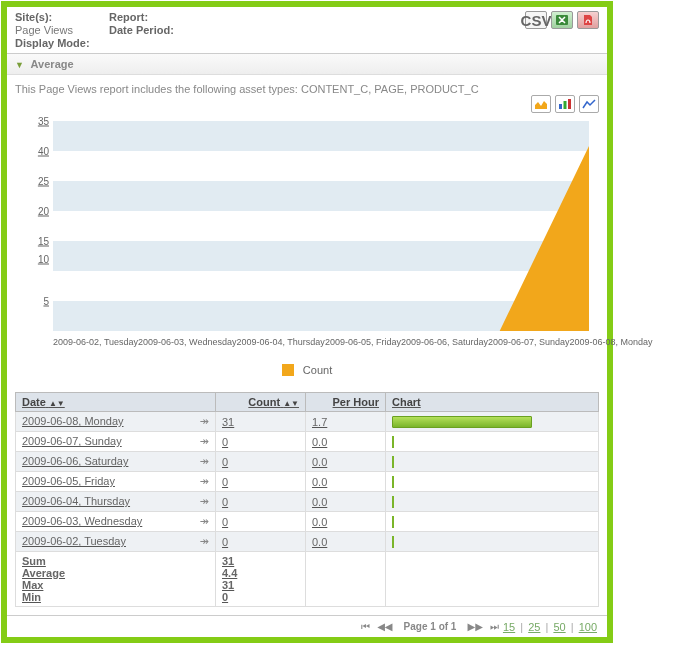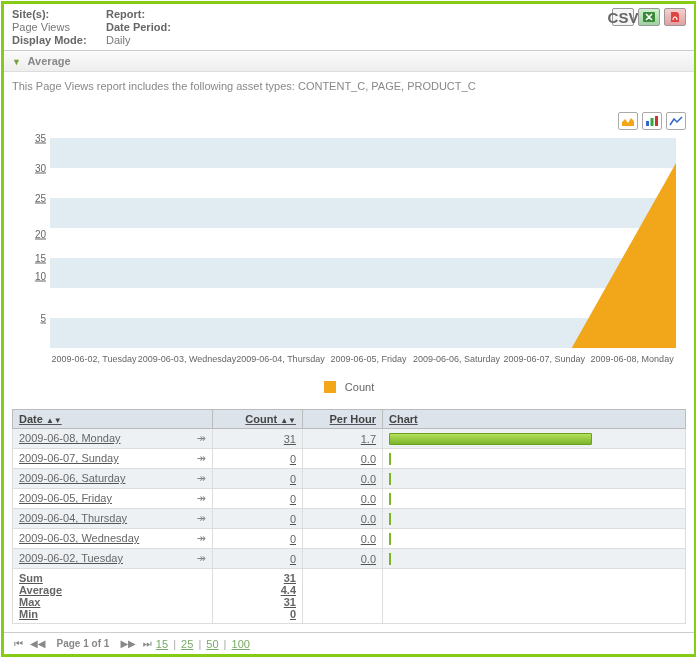--- a/index.html
+++ b/index.html
@@ -1,78 +1,77 @@
 <!DOCTYPE html>
 <html><head>
 <meta charset="utf-8">
 <style>
 * { box-sizing: border-box; margin: 0; padding: 0; }
 body { font-family: Arial, sans-serif; font-size: 11px; color: #555; background: #fff; }
-.page { border: 3px solid #84cc16; width: 696px; margin: 1px; }
+.page { border: 6px solid #84cc16; width: 612px; margin: 1px; }
 .header { display: flex; justify-content: space-between; padding: 4px 8px; border-bottom: 1px solid #ccc; }
 .meta { display: grid; grid-template-columns: 90px 1fr; gap: 1px 4px; }
 .meta dt { font-weight: bold; color: #666; }
 .meta dd { color: #777; }
 .export { display: flex; gap: 4px; align-items: flex-start; }
 .export-btn { width: 22px; height: 18px; border: 1px solid #999; border-radius: 2px; display: flex; align-items: center; justify-content: center; font-size: 15px; cursor: pointer; background: #f5f5f5; }
 .csv-btn { font-weight: bold; color: #666; }
 .xls-btn { background: linear-gradient(#d0f0d0,#a0d0a0); color: #060; font-weight: bold; }
 .pdf-btn { background: linear-gradient(#f5d0d0,#e0a0a0); color: #a00; font-weight: bold; }
 .section-title { background: linear-gradient(#fafafa,#eee); border-bottom: 1px solid #ddd; padding: 4px 8px; font-weight: bold; color: #888; }
 .sect-caret { color: #7a9e3a; margin-right: 4px; font-size: 9px; }
 .content { padding: 8px; }
-.intro { color: #888; margin-bottom: 20px; }
+.intro { color: #888; margin-bottom: 0; }
 .chart-type-row { display: flex; justify-content: flex-end; gap: 4px; margin-bottom: 8px; }
 .ct-btn { width: 20px; height: 18px; border: 1px solid #aaa; border-radius: 2px; display: flex; align-items: center; justify-content: center; cursor: pointer; background: #fff; }
 .ct-area { background: #fff; }
 .ct-area svg, .ct-bar svg, .ct-line svg { width: 14px; height: 12px; }
 .chart-wrap { position: relative; border: none; margin-bottom: 8px; }
 .chart-area { position: relative; height: 210px; margin-left: 38px; margin-right: 10px; border-top: 1px solid transparent; }
 .ylabel { position: absolute; right: 100%; margin-right: 4px; font-size: 10px; color: #666; transform: translateY(50%); text-decoration: underline; }
 .gridband { position: absolute; left: 0; right: 0; background: #e1ebf2; }
 .plot-svg { position: absolute; inset: 0; width: 100%; height: 100%; }
 .xlabels { display: flex; margin-left: 38px; margin-right: 10px; }
 .xlabel { flex: 1; text-align: center; font-size: 9px; color: #666; padding-top: 6px; white-space: nowrap; }
 .legend { text-align: center; margin: 16px 0 12px; }
 .legend-swatch { display: inline-block; width: 12px; height: 12px; vertical-align: middle; margin-right: 6px; }
 .legend-label { color: #666; vertical-align: middle; }
 .data-table { width: 100%; border-collapse: collapse; margin-top: 16px; text-decoration: underline; }
 .data-table th { background: #dde3ea; border: 1px solid #bbb; padding: 3px 6px; text-align: left; color: #444; font-weight: bold; }
 .data-table th.r { text-align: right; }
 .data-table td { border: 1px solid #ddd; padding: 3px 6px; color: #666; }
 .data-table tr.alt td { background: #eef1f4; }
-.data-table td.r { text-align: right; }
+.data-table td.r { }
 .col-date { width: 200px; }
 .col-count { width: 90px; }
 .col-ph { width: 80px; }
 .drill { float: right; color: #888; cursor: pointer; }
 .sort-ind { font-size: 8px; color: #444; }
 .row-chart { height: 12px; background: linear-gradient(#b4e05a,#7ab52a); border: 1px solid #6aa020; border-radius: 1px; }
 .row-chart-tiny { width: 2px; height: 12px; background: #7ab52a; }
 .summary td { border: 1px solid #ddd; }
 .summary-lbl { font-weight: bold; }
-.pager { display: flex; justify-content: flex-start; align-items: center; padding: 4px 8px; border-top: 1px solid #ccc; color: #888; }
+.pager { display: flex; justify-content: flex-end; align-items: center; padding: 4px 8px; border-top: 1px solid #ccc; color: #888; }
 .pager-nav span { cursor: pointer; margin: 0 2px; font-size: 10px; }
 .pager-nav .pg-label { font-weight: bold; margin: 0 6px; }
 .page-sizes a { color: #7a6; text-decoration: underline; cursor: pointer; margin: 0 2px; }
 .page-sizes .sep { color: #aaa; }
 </style>
 </head>
 <body>
 
 <div class="page">
 
   <div class="header">
     <dl class="meta">
       <dt>Site(s):</dt>
       <dt>Report:</dt>
       <dd>Page Views</dd>
       <dt>Date Period:</dt>
       <dt>Display Mode:</dt>
-      <dd>Daily</dd>
     </dl>
     <div class="export">
       <div class="export-btn csv-btn">CSV</div>
       <div class="export-btn xls-btn">
         <svg width="14" height="12" viewBox="0 0 14 12">
             <rect x="1" y="1" width="12" height="10" fill="#3a8a3a" rx="1"></rect>
             <path d="M4 3 L7 6 L4 9 M10 3 L7 6 L10 9" stroke="#fff" stroke-width="1.5" fill="none"></path>
           </svg>
       </div>
       <div class="export-btn pdf-btn">
@@ -112,24 +111,24 @@
       </div>
     </div>
 
     <div class="chart-wrap">
       <div class="chart-area" id="chart-area">
           <div class="gridband" style="bottom: 0px; height: 30px;"></div>
           <div class="ylabel" style="bottom: 30px;">5</div>
           <div class="ylabel" style="bottom: 72px;">10</div>
           <div class="gridband" style="bottom: 60px; height: 30px;"></div>
           <div class="ylabel" style="bottom: 90px;">15</div>
-          <div class="ylabel" style="bottom: 114px;">20</div>
+          <div class="ylabel" style="bottom: 120px;">20</div>
           <div class="gridband" style="bottom: 120px; height: 30px;"></div>
           <div class="ylabel" style="bottom: 150px;">25</div>
-          <div class="ylabel" style="bottom: 180px;">30</div>
+          <div class="ylabel" style="bottom: 180px;">40</div>
           <div class="gridband" style="bottom: 180px; height: 30px;"></div>
           <div class="ylabel" style="bottom: 210px;">35</div>
           <svg class="plot-svg" viewBox="0 0 100 100" preserveAspectRatio="none">
             <path d="M0 100 L16.666666666666664 100 L33.33333333333333 100 L50 100 L66.66666666666666 100 L83.33333333333334 100 L100 11.42857142857143 L 100 100 L 0 100 Z" fill="#f2a71b"></path>
           </svg>
         </div>
       <div class="xlabels" id="xlabels">
           <div class="xlabel">2009-06-02, Tuesday</div>
           <div class="xlabel">2009-06-03, Wednesday</div>
           <div class="xlabel">2009-06-04, Thursday</div>

